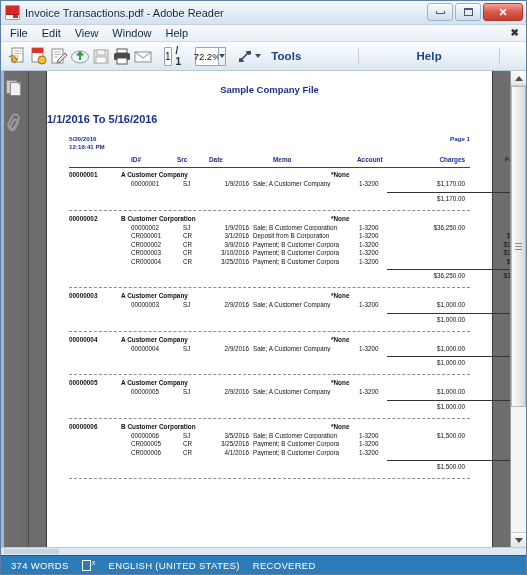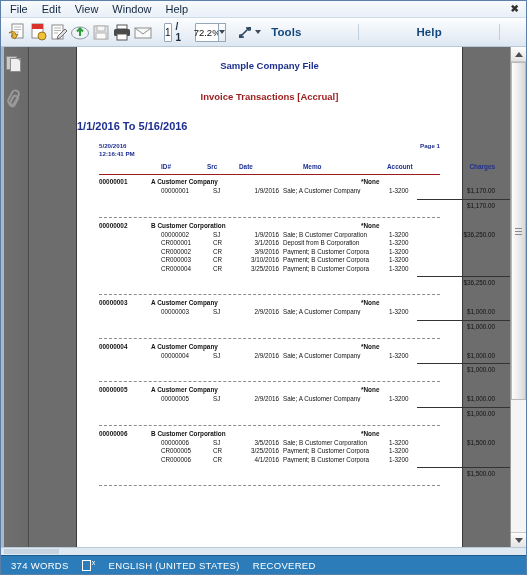--- a/index.html
+++ b/index.html
@@ -140,21 +140,21 @@
     width:3px; height:9px; border:2px solid #9a9a9a; border-radius:3px;
   }
 
   .pageview {
     flex: 1; position: relative; overflow: hidden;
     background: #6d6d6d; display: flex; justify-content: center;
     padding-top: 0;
   }
   .page {
     background: #ffffff;
-    width: 385px; height: 100%;
+    width: 445px; height: 100%;
     position: relative;
     box-shadow: 0 0 0 1px #3a3a3a;
   }
 
   
   .vscroll {
     width: 16px; background: #f0f0f0;
     border-left: 1px solid #9a9a9a;
     display: flex; flex-direction: column;
   }
@@ -265,20 +265,37 @@
   .sep-dot {
     height: 0; border-top: 1px dashed #7a7a7a; margin-top: 4px; margin-bottom: 1px;
     opacity: .85;
   }
 </style>
 </head>
 <body>
 
 <div class="app">
 
+  <div class="titlebar">
+    <span class="pdf-logo">
+        <span class="sheet"></span>
+      </span>
+    <span class="title-text">Invoice Transactions.pdf - Adobe Reader</span>
+    <div class="winbtns">
+      <div class="winbtn">
+          <span class="min-g"></span>
+        </div>
+      <div class="winbtn">
+          <span class="max-g"></span>
+        </div>
+      <div class="winbtn close">
+          <span class="close-g">✕</span>
+        </div>
+    </div>
+  </div>
 
   <div class="menubar">
     <span class="menuitem">File</span>
     <span class="menuitem">Edit</span>
     <span class="menuitem">View</span>
     <span class="menuitem">Window</span>
     <span class="menuitem">Help</span>
     <span class="doc-close">✖</span>
   </div>
 
@@ -382,21 +399,20 @@
       <div class="nav-ic">
         <span class="clip-ic"></span>
       </div>
     </div>
 
     <div class="pageview">
       <div class="page">
         <div class="rpt">
 
           <div class="rpt-co">Sample Company File</div>
-          <div class="rpt-title">Invoice Transactions [Accrual]</div>
           <div class="rpt-range">1/1/2016 To 5/16/2016</div>
 
           <div class="rpt-meta">
             <div class="rpt-date">5/20/2016</div>
             <div class="rpt-date">12:16:41 PM</div>
             <div class="rpt-pageno">Page 1</div>
           </div>
 
           <div class="hdr-row">
             <span class="col c-id">ID#</span>

